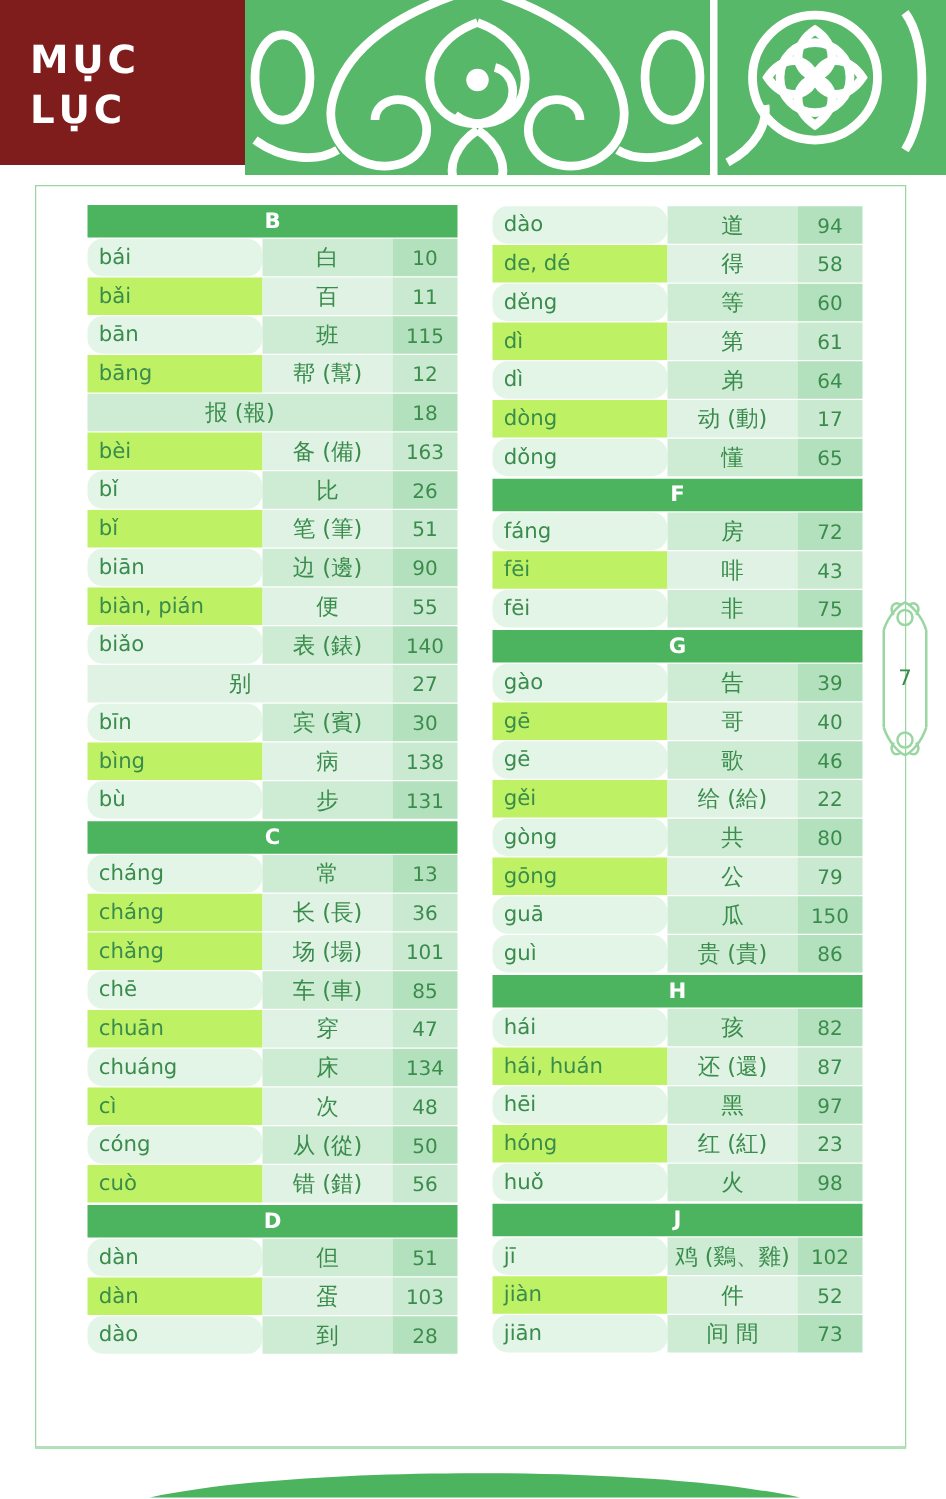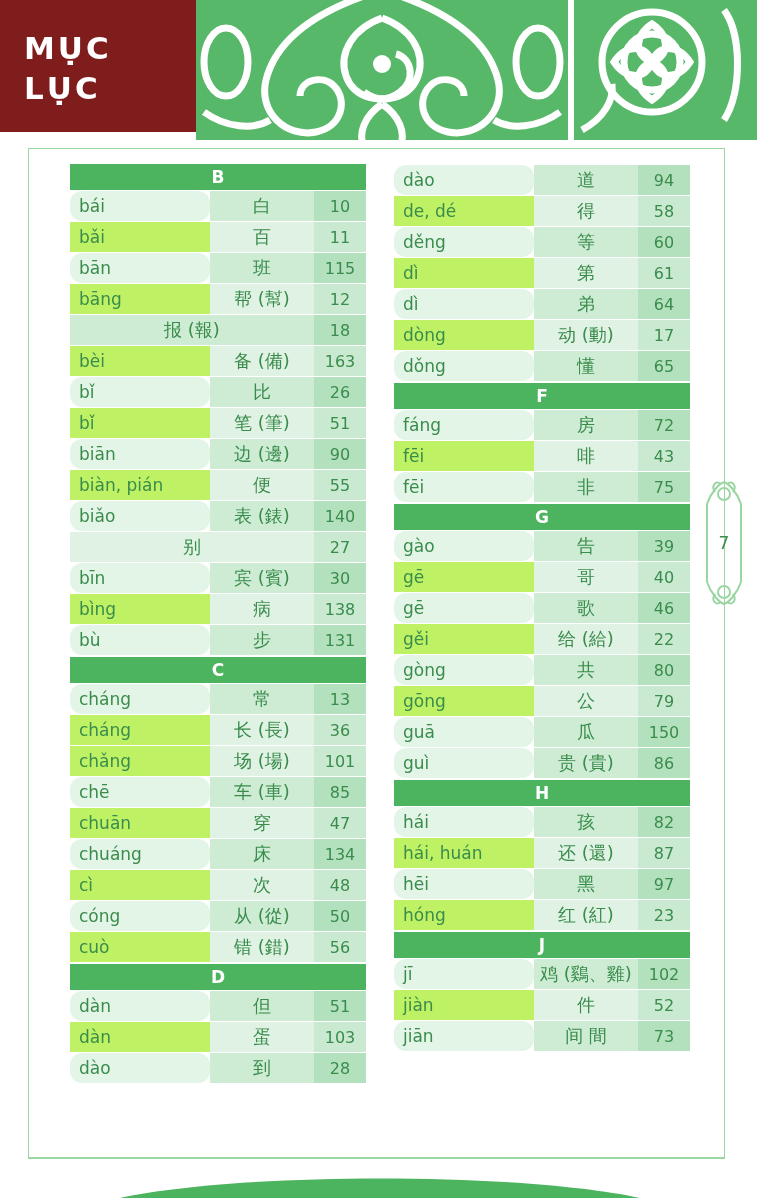--- a/index.html
+++ b/index.html
@@ -459,20 +459,25 @@
       <div class="row tint-a">
         <div class="pinyin">hēi</div>
         <div class="hanzi">黑</div>
         <div class="page">97</div>
       </div>
       <div class="row tint-b">
         <div class="pinyin">hóng</div>
         <div class="hanzi">红 (紅)</div>
         <div class="page">23</div>
       </div>
+      <div class="row tint-a">
+        <div class="pinyin">huǒ</div>
+        <div class="hanzi">火</div>
+        <div class="page">98</div>
+      </div>
       <div class="letter-head letter-head-spaced">J</div>
       <div class="row tint-a">
         <div class="pinyin">jī</div>
         <div class="hanzi">鸡 (鷄、雞)</div>
         <div class="page">102</div>
       </div>
       <div class="row tint-b">
         <div class="pinyin">jiàn</div>
         <div class="hanzi">件</div>
         <div class="page">52</div>

